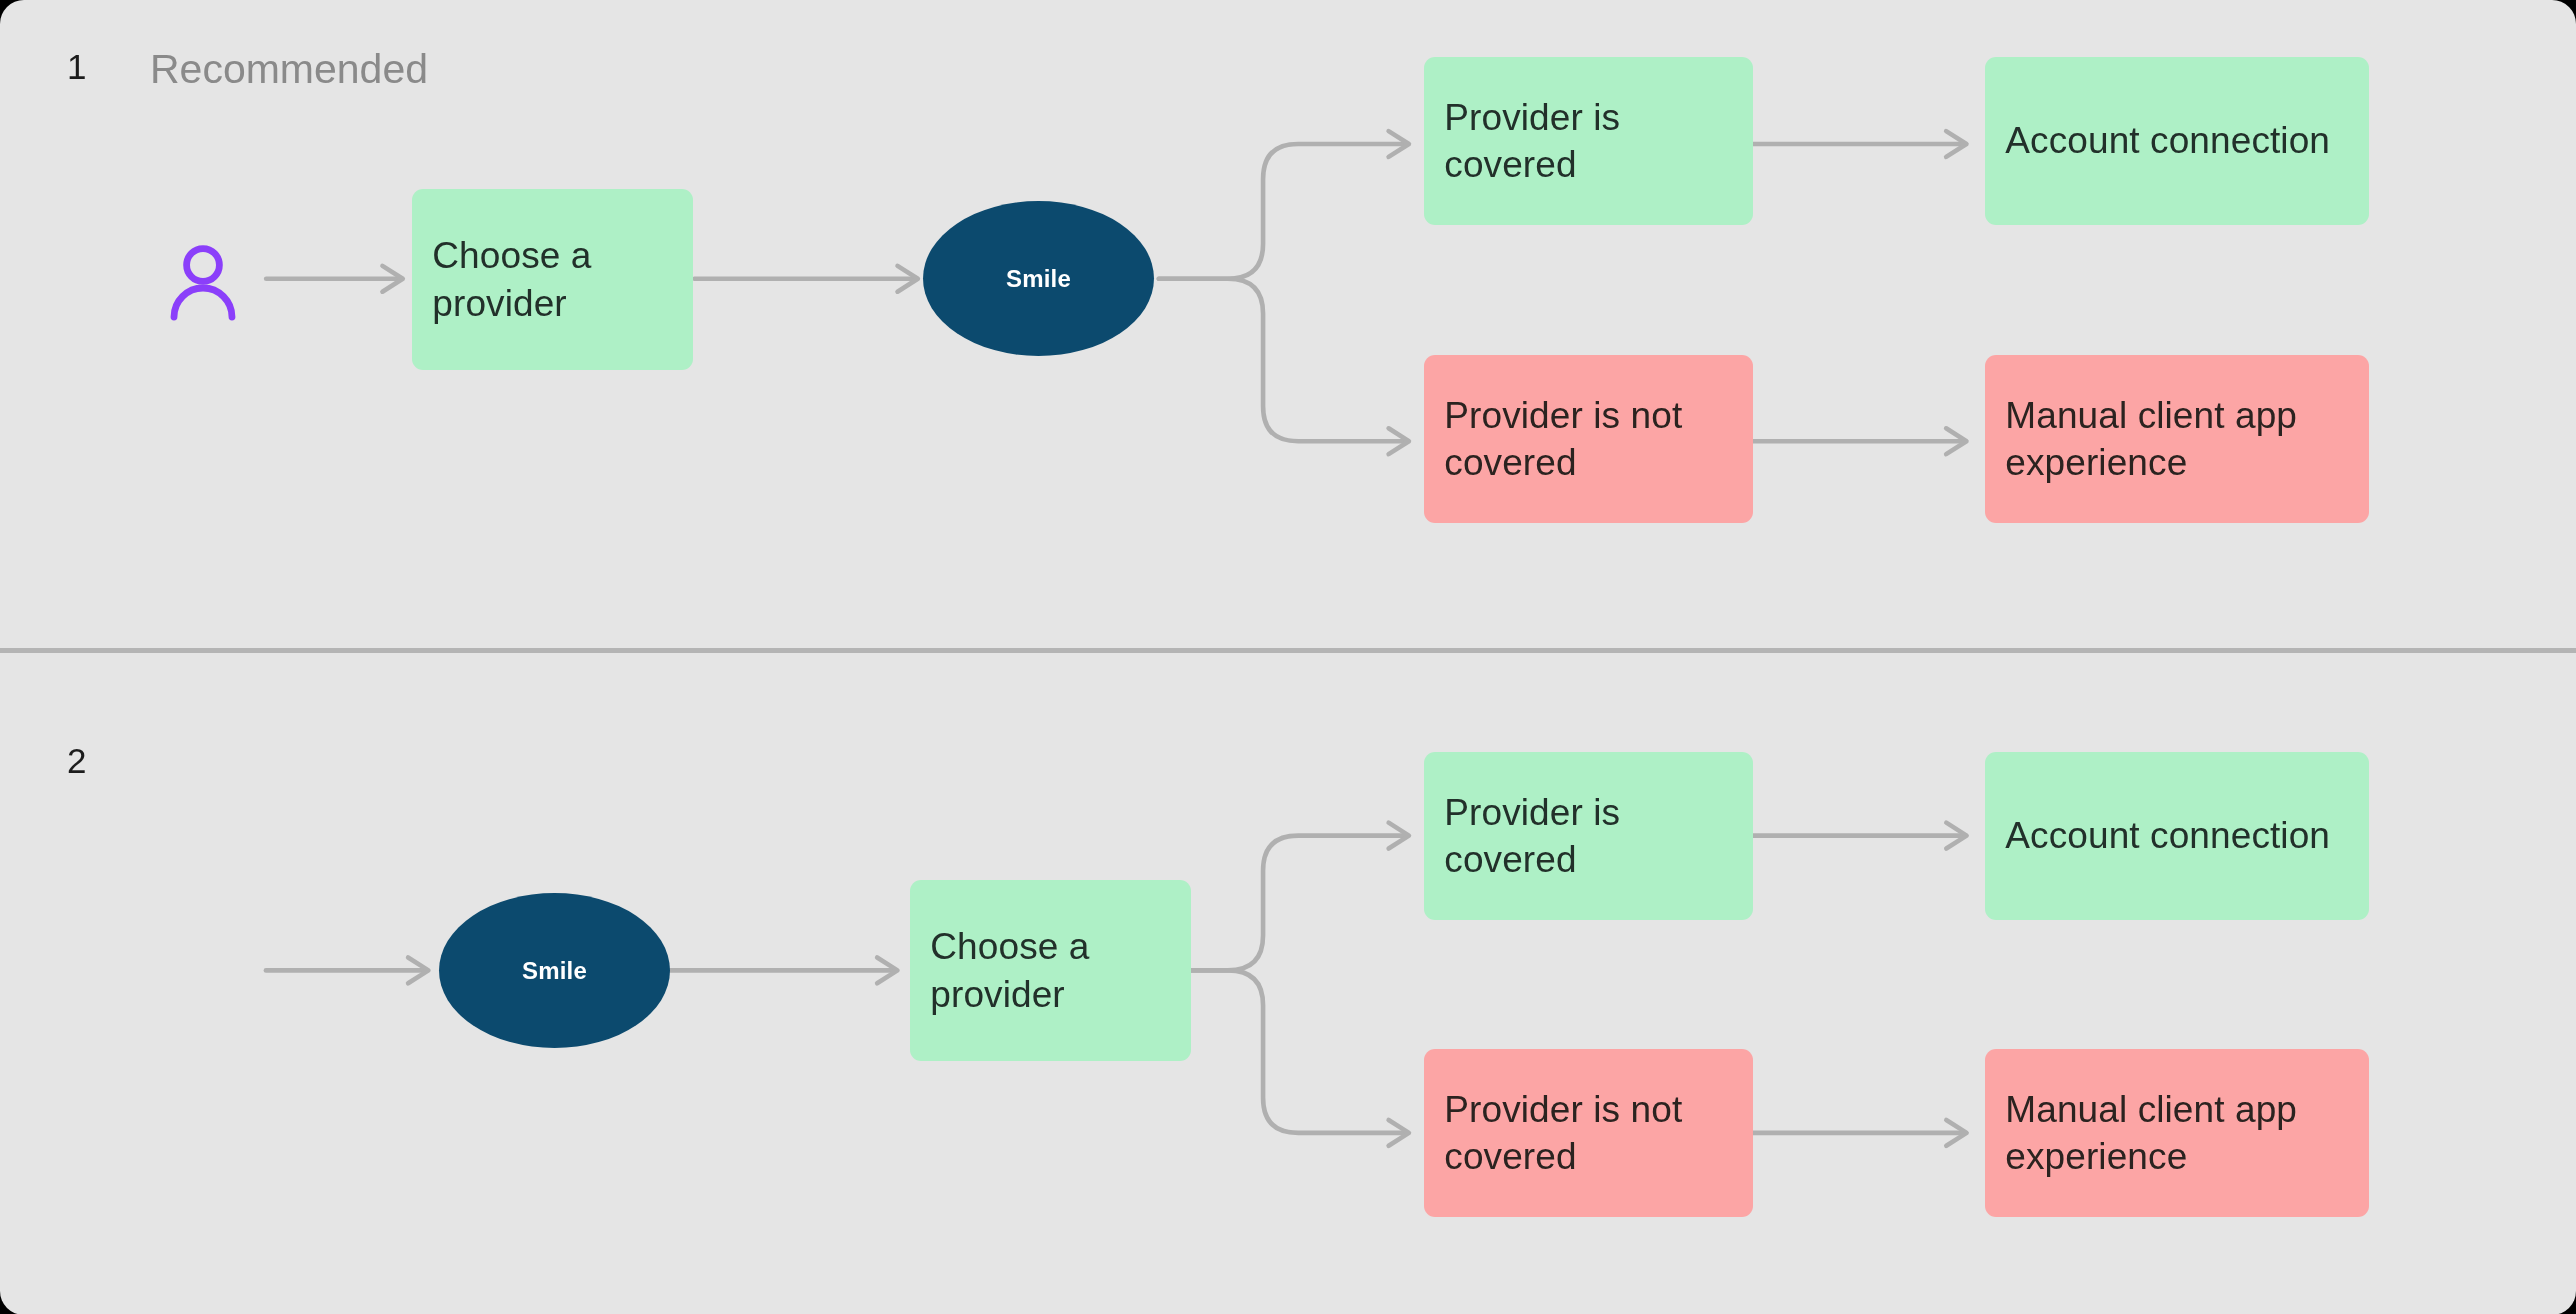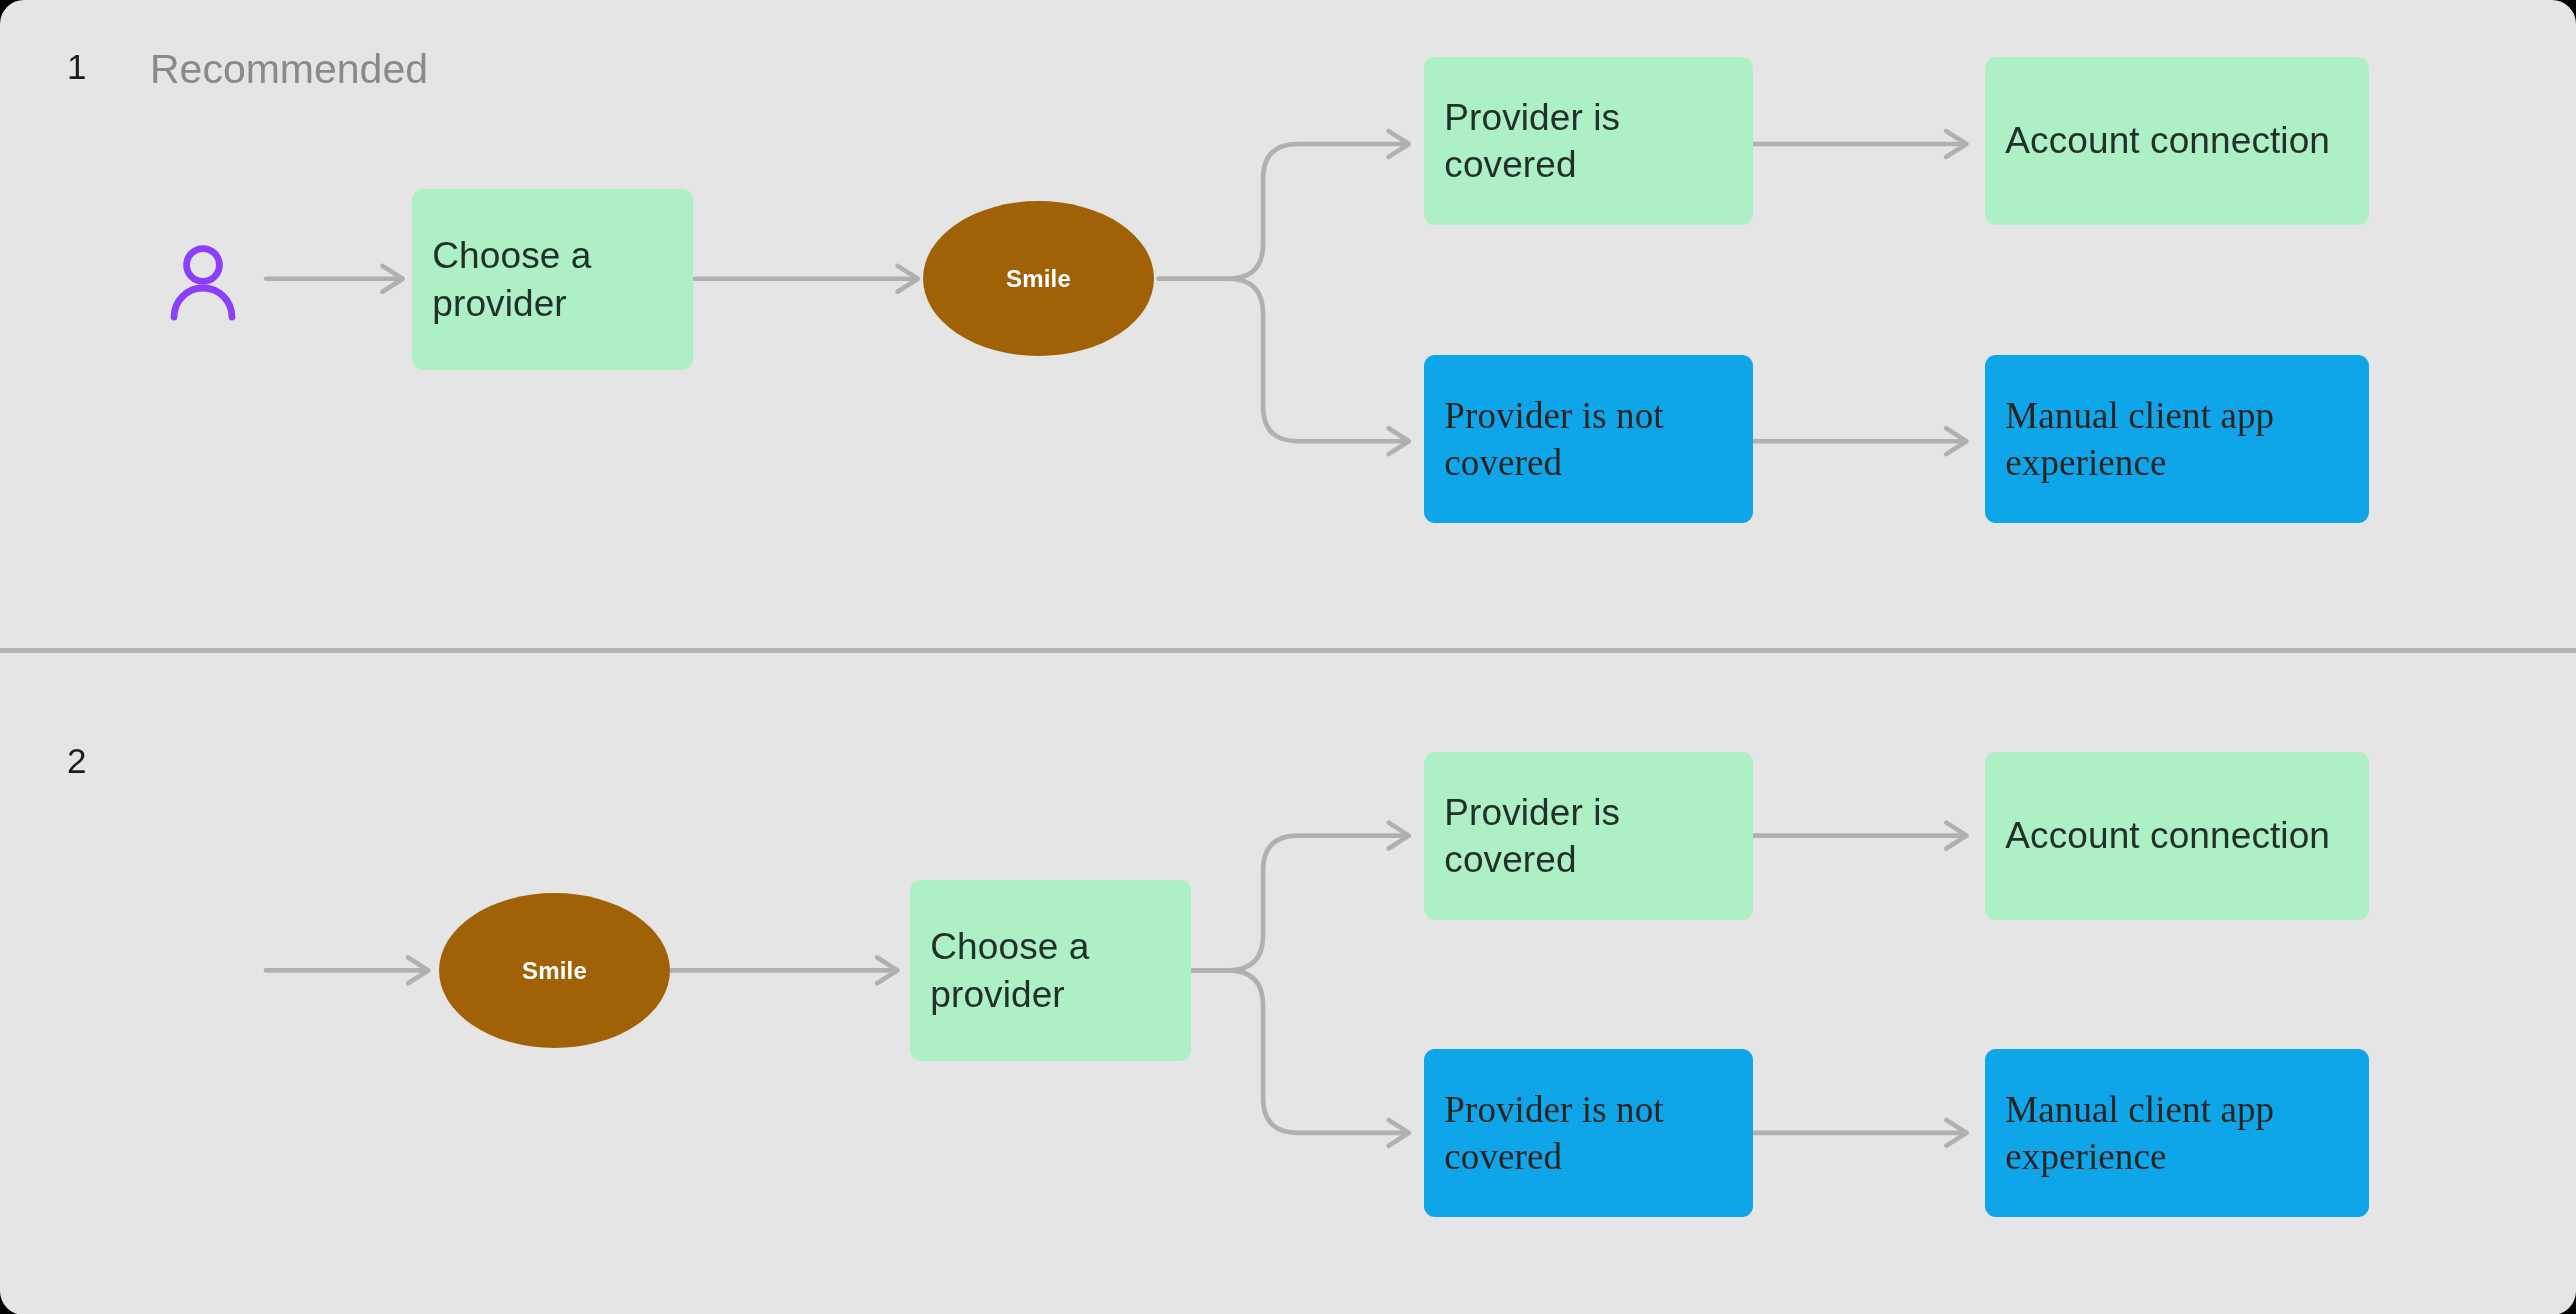--- a/index.html
+++ b/index.html
@@ -23,24 +23,24 @@
   }
   .node{
     position:absolute;box-sizing:border-box;
     display:flex;align-items:center;
     border-radius:11px;
     font-size:37px;line-height:1.28;
     padding:0 20.3px;
     letter-spacing:0.1px;
   }
   .node.green{background:#aef0c6;color:#22302a;}
-  .node.pink{background:#0ea5e9;color:#2b2320;font-family:Liberation Serif, serif;}
+  .node.pink{background:#fca5a5;color:#2b2320;}
   .circle{
     position:absolute;border-radius:50%;
-    background:#a16207;color:#ffffff;
+    background:#0c4a6e;color:#ffffff;
     display:flex;align-items:center;justify-content:center;
     font-size:24px;font-weight:700;letter-spacing:0.2px;
   }
   .person{position:absolute;}
   svg.edges{position:absolute;left:0;top:0;overflow:visible;pointer-events:none;}
 </style>
 </head>
 <body>
 
 <div id="canvas">

